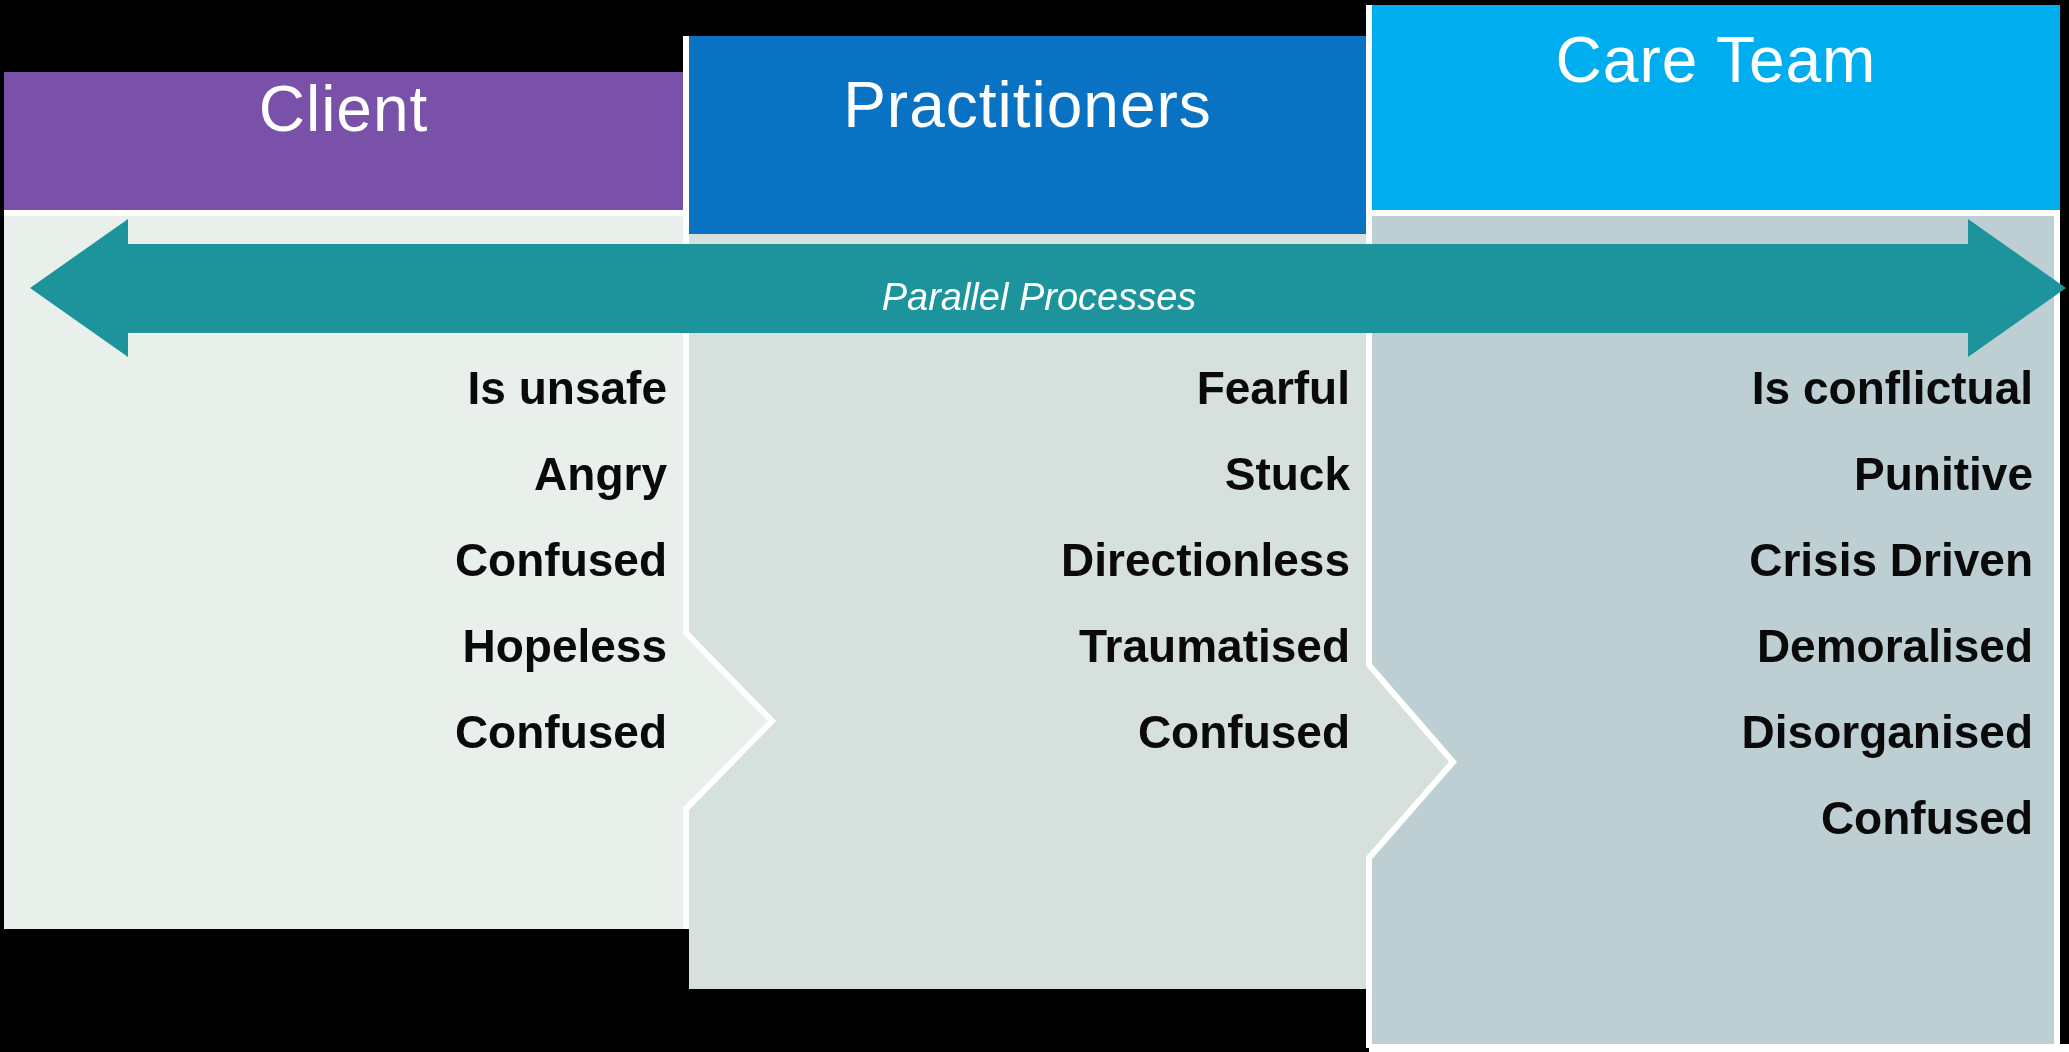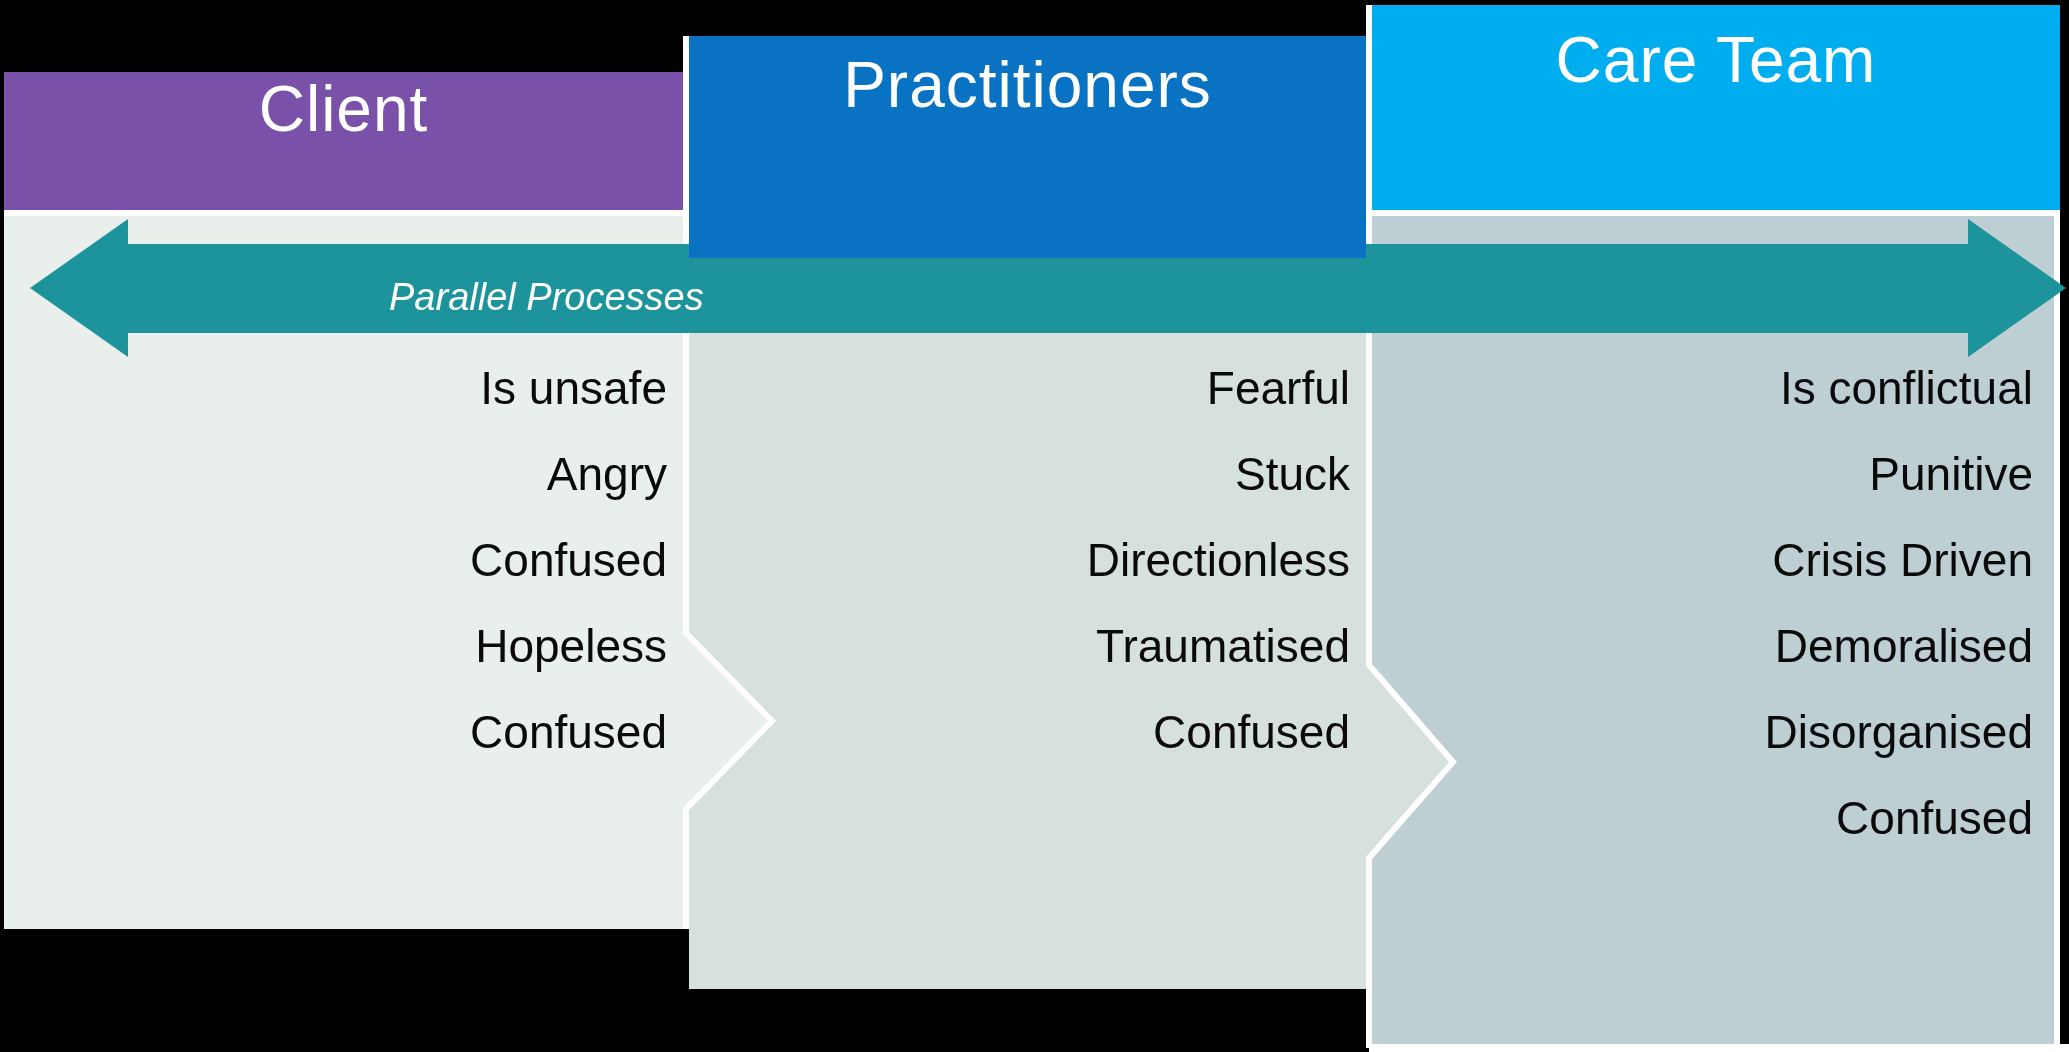--- a/index.html
+++ b/index.html
@@ -24,38 +24,40 @@
     position: absolute;
     display: flex;
     justify-content: center;
     align-items: flex-start;
     color: #FFFFFF;
     font-size: 64px;
     line-height: 74px;
     letter-spacing: 1px;
   }
   .hdr-client  { left: 4px;    top: 72px; width: 679px; height: 138px; box-sizing: border-box; }
-  .hdr-pract   { left: 689px;  top: 36px; width: 677px; height: 222px; padding-top: 12px; box-sizing: border-box; }
+  .hdr-pract   { left: 689px;  top: 36px; width: 677px; height: 198px; padding-top: 32px; box-sizing: border-box; }
   .hdr-care    { left: 1372px; top: 5px;  width: 688px; height: 205px; padding-top: 18px; box-sizing: border-box; }
   .arrow-label {
     position: absolute;
     left: 389px;
     top: 272px;
     width: 1300px;
+    text-align: center;
     color: #FFFFFF;
     font-size: 38px;
     line-height: 50px;
     font-style: italic;
   }
   .word-list {
     position: absolute;
     top: 345px;
     text-align: right;
     color: #0A0A0A;
     font-size: 46px;
+    font-weight: bold;
   }
   .word-list .word {
     height: 86px;
     line-height: 86px;
     white-space: nowrap;
   }
   .list-client { left: 40px;   width: 627px; }
   .list-pract  { left: 700px;  width: 650px; }
   .list-care   { left: 1380px; width: 653px; }
 </style>

